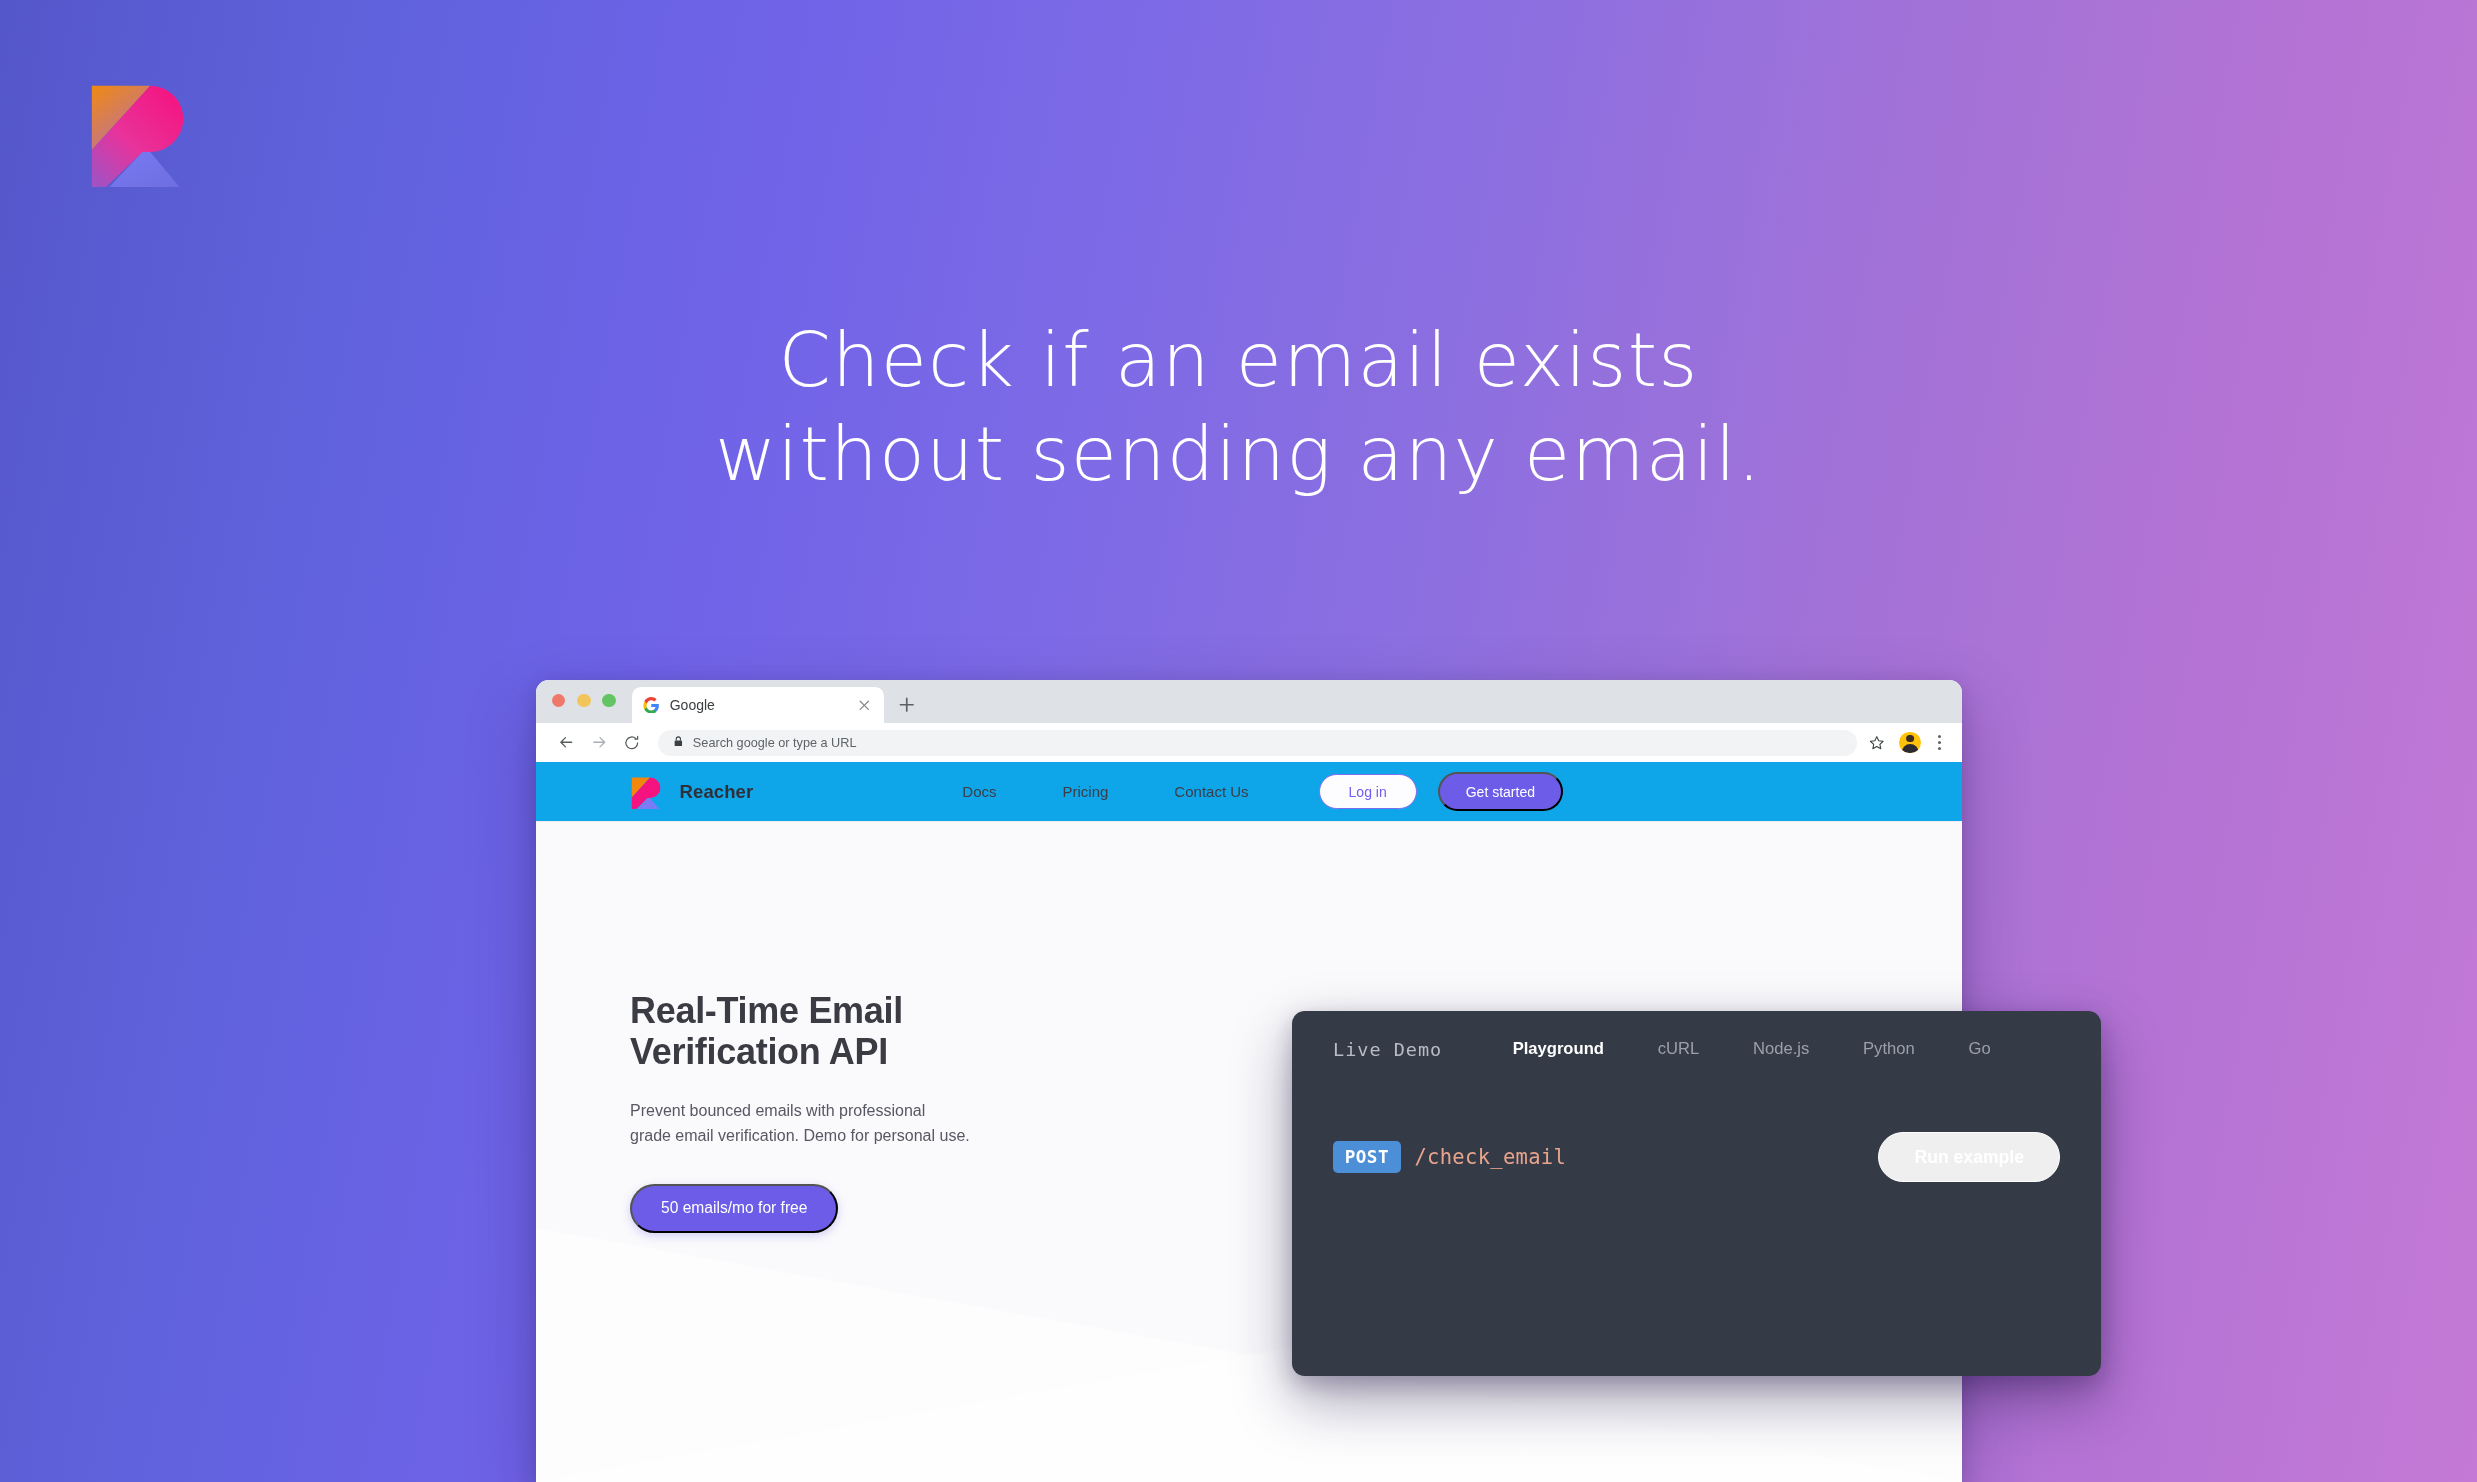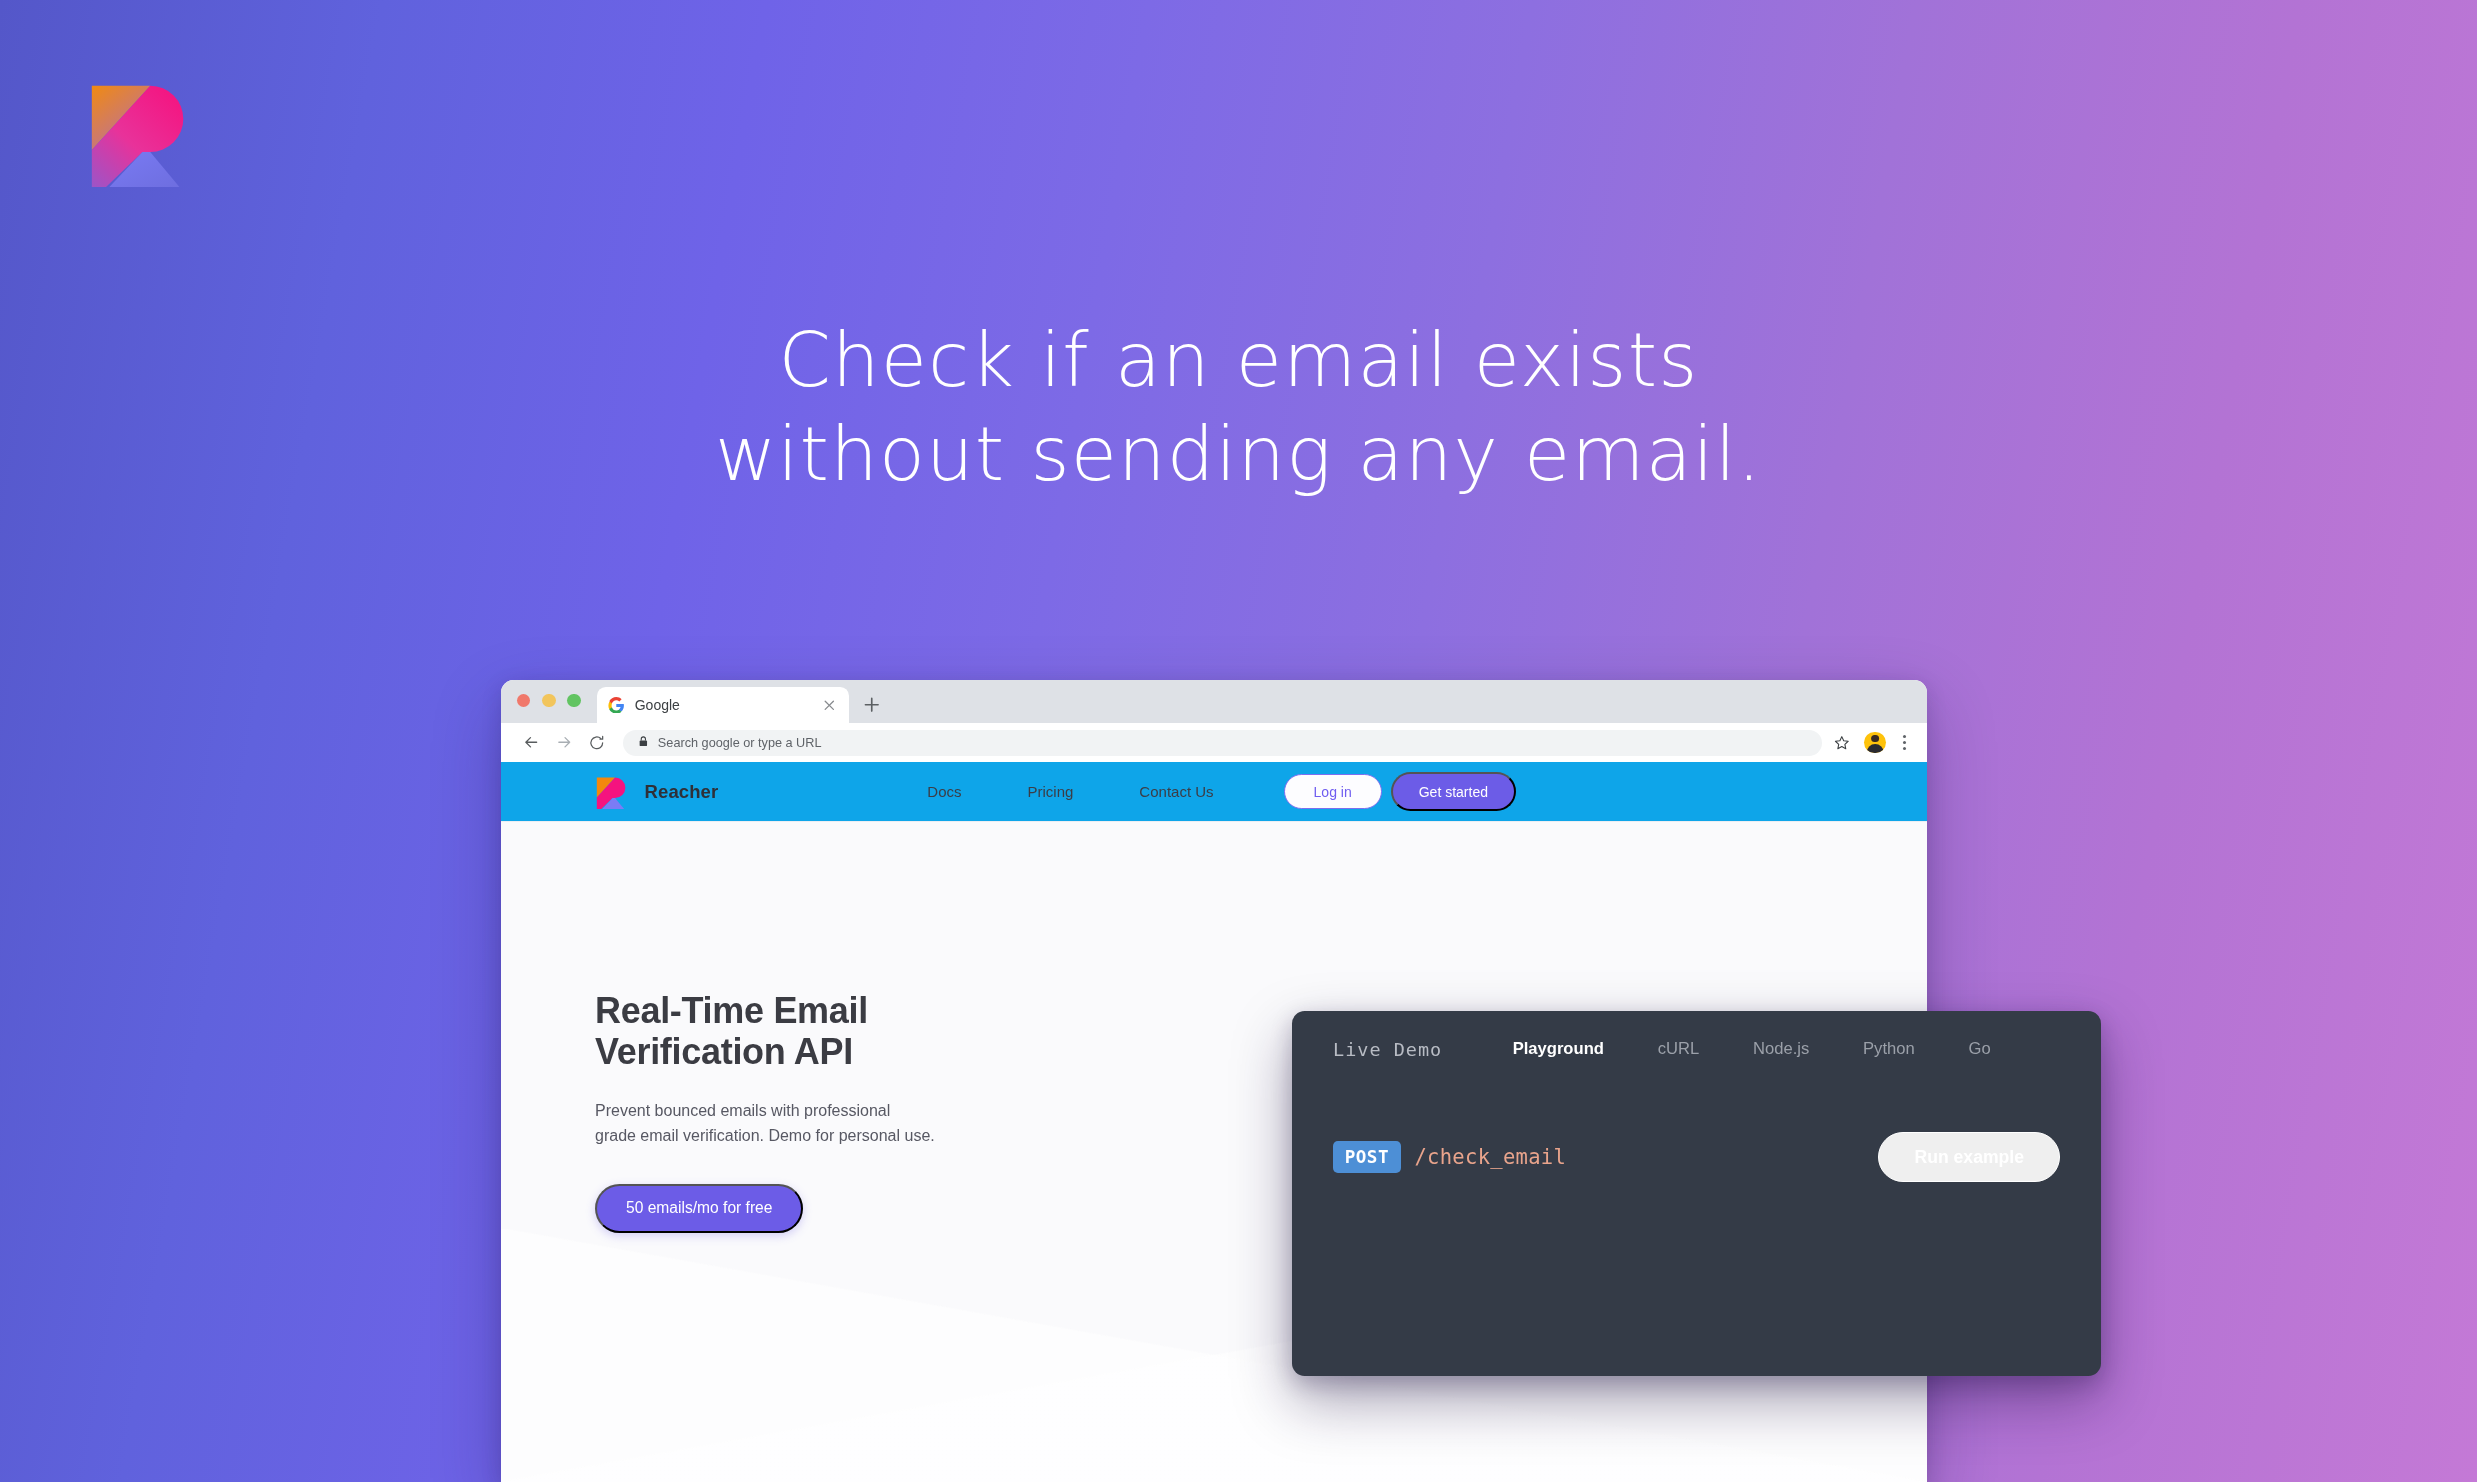--- a/index.html
+++ b/index.html
@@ -38,21 +38,21 @@
     font-size:75px;
     line-height:94px;
     letter-spacing:1.2px;
     margin-top:28px;
   }
   .headline .line { display:block; }
 
   
   .browser {
     position:absolute;
-    left:501px; top:680px;
+    left:536px; top:680px;
     width:1426px; height:803px;
     border-radius:12.7px 12.7px 0 0;
     overflow:hidden;
     background:#ffffff;
     box-shadow:0 27px 68px rgba(35,20,80,0.30), 0 5.9px 19.5px rgba(35,20,80,0.18);
   }
   .tabstrip {
     height:43px; background:#dee1e6;
     display:flex; align-items:flex-end;
     padding-left:15.6px; position:relative;
@@ -120,21 +120,21 @@
     border-bottom:1px solid #eceef3;
     padding:0 0 0 94px;
   }
   .brand { display:flex; align-items:center; gap:15.6px; }
   .brand-logo { width:34px; height:34px; }
   .brand-name { font-size:18.5px; font-weight:700; color:#2f3037; letter-spacing:0.1px; }
   .navlinks { display:flex; align-items:center; gap:0; margin-left:176px; }
   .navlink {
     font-size:15px; color:#3c3d46; padding:0 33px; white-space:nowrap;
   }
-  .navbtns { display:flex; align-items:center; gap:9px; margin-left:37px; }
+  .navbtns { display:flex; align-items:center; gap:21px; margin-left:37px; }
   .btn-login {
     border:1.4px solid #7c6ef0; color:#6f5df0;
     font-size:14px; border-radius:21.5px;
     padding:8.8px 29px; background:#fdfdff; white-space:nowrap;
   }
   .btn-getstarted {
     background:#6c5ce7; color:#ffffff;
     font-size:14px; border-radius:21.5px;
     padding:9.8px 26px; white-space:nowrap; font-weight:500;
   }

